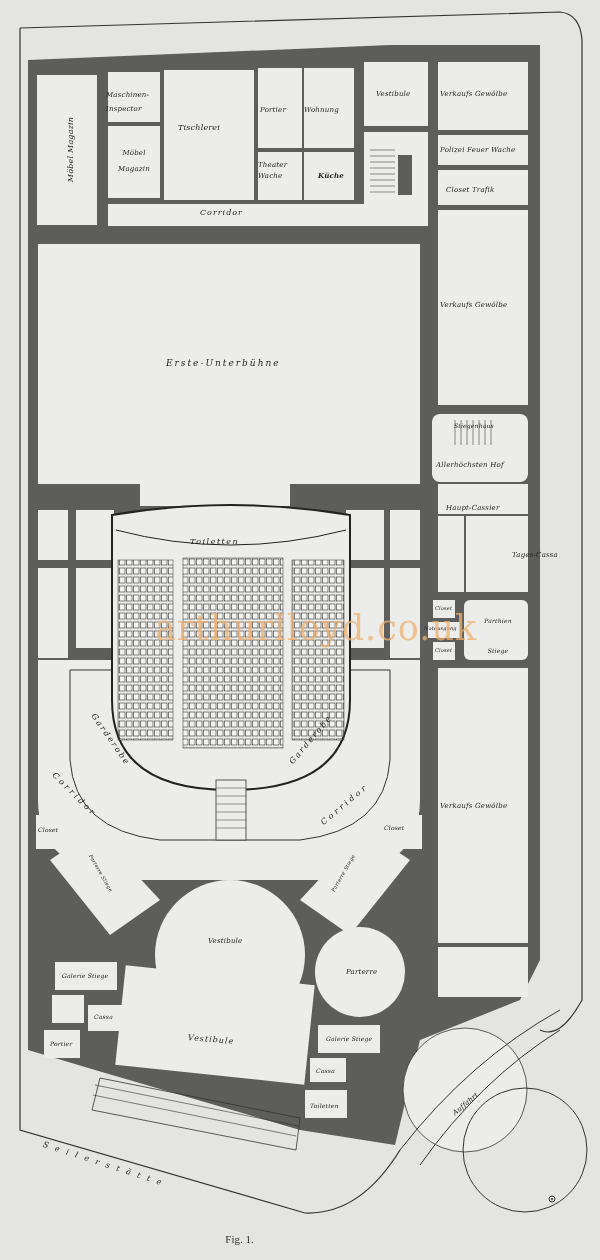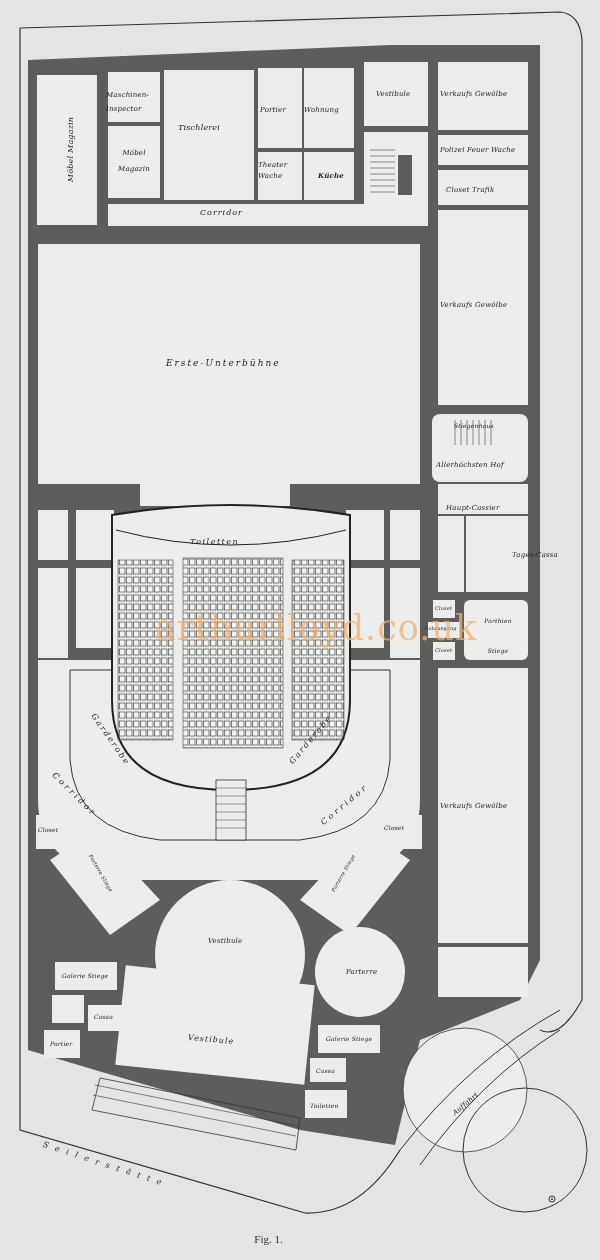--- a/index.html
+++ b/index.html
@@ -1,21 +1,21 @@
 <!DOCTYPE html>
 <html><head>
 <meta charset="utf-8">
 <style>
   html, body { margin: 0; padding: 0; }
   body { width: 600px; height: 1260px; background: #e4e4e2; position: relative; overflow: hidden; font-family: "DejaVu Serif", serif; }
   .plan { position: absolute; left: 0; top: 0; width: 600px; height: 1260px; }
   .lbl { position: absolute; font-family: "DejaVu Serif", serif; font-style: italic; font-size: 8px; color: #222; white-space: nowrap; letter-spacing: 0.2px; }
   .lbl.big { font-size: 9px; letter-spacing: 2px; }
   .lbl.sm { font-size: 7px; }
-  .caption { position: absolute; left: 0; width: 479px; top: 1233px; text-align: center; font-family: "Liberation Serif", serif; font-size: 11px; color: #333; margin-left: 29px; }
+  .caption { position: absolute; left: 0; width: 479px; top: 1233px; text-align: center; font-family: "Liberation Serif", serif; font-size: 11px; color: #333; }
   .watermark { position: absolute; left: 155px; top: 608px; font-family: "DejaVu Serif", serif; font-size: 35px; color: #f0b070; opacity: 0.75; letter-spacing: 1px; }
 </style>
 </head>
 <body>
 
 <svg class="plan" viewBox="0 0 600 1260" width="600" height="1260" xmlns="http://www.w3.org/2000/svg">
 
   <path d="M20 28 L560 12 Q580 14 582 40 L582 1000 Q560 1040 540 1030" fill="none" stroke="#333" stroke-width="1.2"></path>
   <path d="M20 28 L20 1130 L305 1213 Q360 1215 400 1150" fill="none" stroke="#333" stroke-width="1.2"></path>
 

